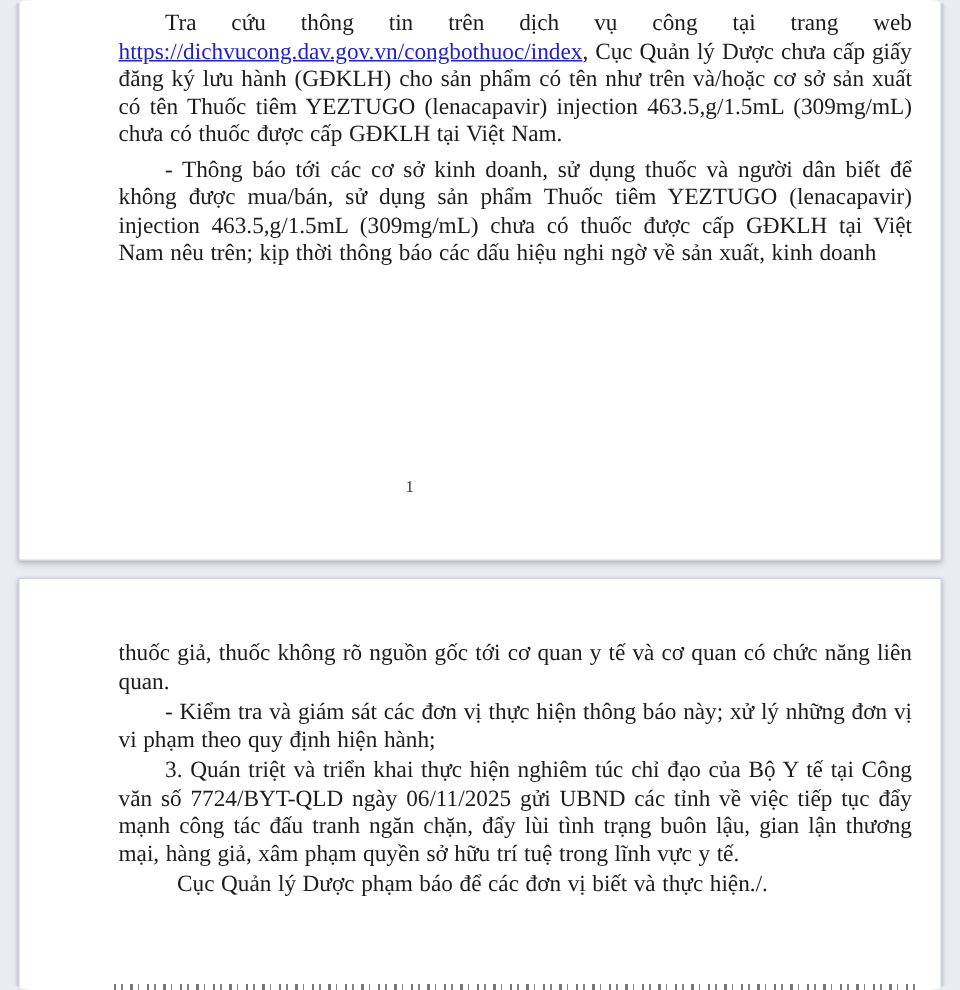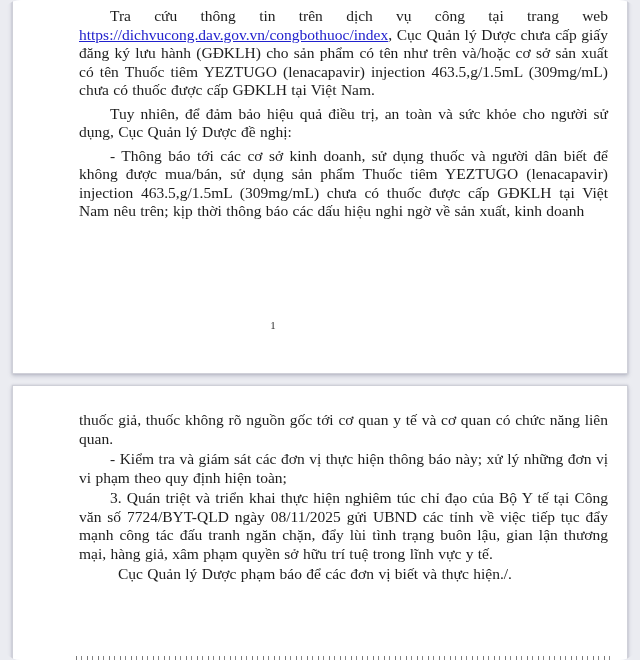--- a/index.html
+++ b/index.html
@@ -32,21 +32,21 @@
     height: 404px;
   }
   #page2 {
     top: 385px;
     height: 310px;
   }
   .page-content-1 {
     padding: 36px 19px 0 66px;
   }
   .page-content-2 {
-    padding: 25px 19px 0 66px;
+    padding: 41px 19px 0 66px;
   }
   .doc-p {
     margin: 0;
     font-size: 15.5px;
     line-height: 18.5px;
     color: #1c1c1c;
     text-align: justify;
     text-indent: 31px;
     word-spacing: 0.5px;
   }
@@ -85,30 +85,29 @@
   }
 </style>
 </head>
 <body>
 
 <div class="viewer">
 
   <div class="page" id="page1">
     <div class="page-content-1">
       <p class="doc-p"><span>Tra cứu thông tin trên dịch vụ công tại trang web </span><span class="doc-link">https://dichvucong.dav.gov.vn/congbothuoc/index</span><span>, Cục Quản lý Dược chưa cấp giấy đăng ký lưu hành (GĐKLH) cho sản phẩm có tên như trên và/hoặc cơ sở sản xuất có tên Thuốc tiêm YEZTUGO (lenacapavir) injection 463.5,g/1.5mL (309mg/mL) chưa có thuốc được cấp GĐKLH tại Việt Nam.</span></p>
-      <p class="doc-p">Tuy nhiên, để đảm bảo hiệu quả điều trị, an toàn và sức khỏe cho người sử dụng, Cục Quản lý Dược đề nghị:</p>
       <p class="doc-p">- Thông báo tới các cơ sở kinh doanh, sử dụng thuốc và người dân biết để không được mua/bán, sử dụng sản phẩm Thuốc tiêm YEZTUGO (lenacapavir) injection 463.5,g/1.5mL (309mg/mL) chưa có thuốc được cấp GĐKLH tại Việt Nam nêu trên; kịp thời thông báo các dấu hiệu nghi ngờ về sản xuất, kinh doanh</p>
     </div>
     <div class="page-num">1</div>
   </div>
 
   <div class="page" id="page2">
     <div class="page-content-2">
       <p class="doc-p no-indent">thuốc giả, thuốc không rõ nguồn gốc tới cơ quan y tế và cơ quan có chức năng liên quan.</p>
-      <p class="doc-p">- Kiểm tra và giám sát các đơn vị thực hiện thông báo này; xử lý những đơn vị vi phạm theo quy định hiện toàn;</p>
-      <p class="doc-p">3. Quán triệt và triển khai thực hiện nghiêm túc chỉ đạo của Bộ Y tế tại Công văn số 7724/BYT-QLD ngày 08/11/2025 gửi UBND các tỉnh về việc tiếp tục đẩy mạnh công tác đấu tranh ngăn chặn, đẩy lùi tình trạng buôn lậu, gian lận thương mại, hàng giả, xâm phạm quyền sở hữu trí tuệ trong lĩnh vực y tế.</p>
+      <p class="doc-p">- Kiểm tra và giám sát các đơn vị thực hiện thông báo này; xử lý những đơn vị vi phạm theo quy định hiện hành;</p>
+      <p class="doc-p">3. Quán triệt và triển khai thực hiện nghiêm túc chỉ đạo của Bộ Y tế tại Công văn số 7724/BYT-QLD ngày 06/11/2025 gửi UBND các tỉnh về việc tiếp tục đẩy mạnh công tác đấu tranh ngăn chặn, đẩy lùi tình trạng buôn lậu, gian lận thương mại, hàng giả, xâm phạm quyền sở hữu trí tuệ trong lĩnh vực y tế.</p>
       <p class="doc-p wide-indent">Cục Quản lý Dược phạm báo để các đơn vị biết và thực hiện./.</p>
     </div>
   </div>
 
   <div class="clipped-line"></div>
 
 </div>
 
 </body></html>

